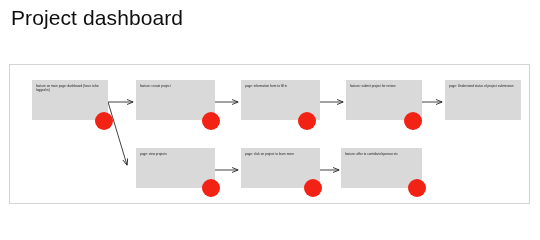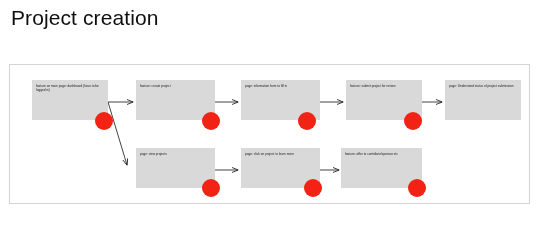--- a/index.html
+++ b/index.html
@@ -60,21 +60,21 @@
   }
   .red-dot {
     position: absolute;
     border-radius: 50%;
     background: #f22314;
   }
 </style>
 </head>
 <body>
 
-<div id="page-title">Project creation</div>
+<div id="page-title">Project dashboard</div>
 
 <div id="flow-canvas">
 
   <svg id="edge-layer" viewBox="0 0 521 140">
     <defs>
       <marker id="arrowhead" markerWidth="7" markerHeight="7" refX="6.2" refY="2.6" orient="auto" markerUnits="userSpaceOnUse">
         <path d="M0,0 L6.4,2.6 L0,5.2" fill="none" stroke="#222222" stroke-width="0.85"></path>
       </marker>
     </defs>
 

